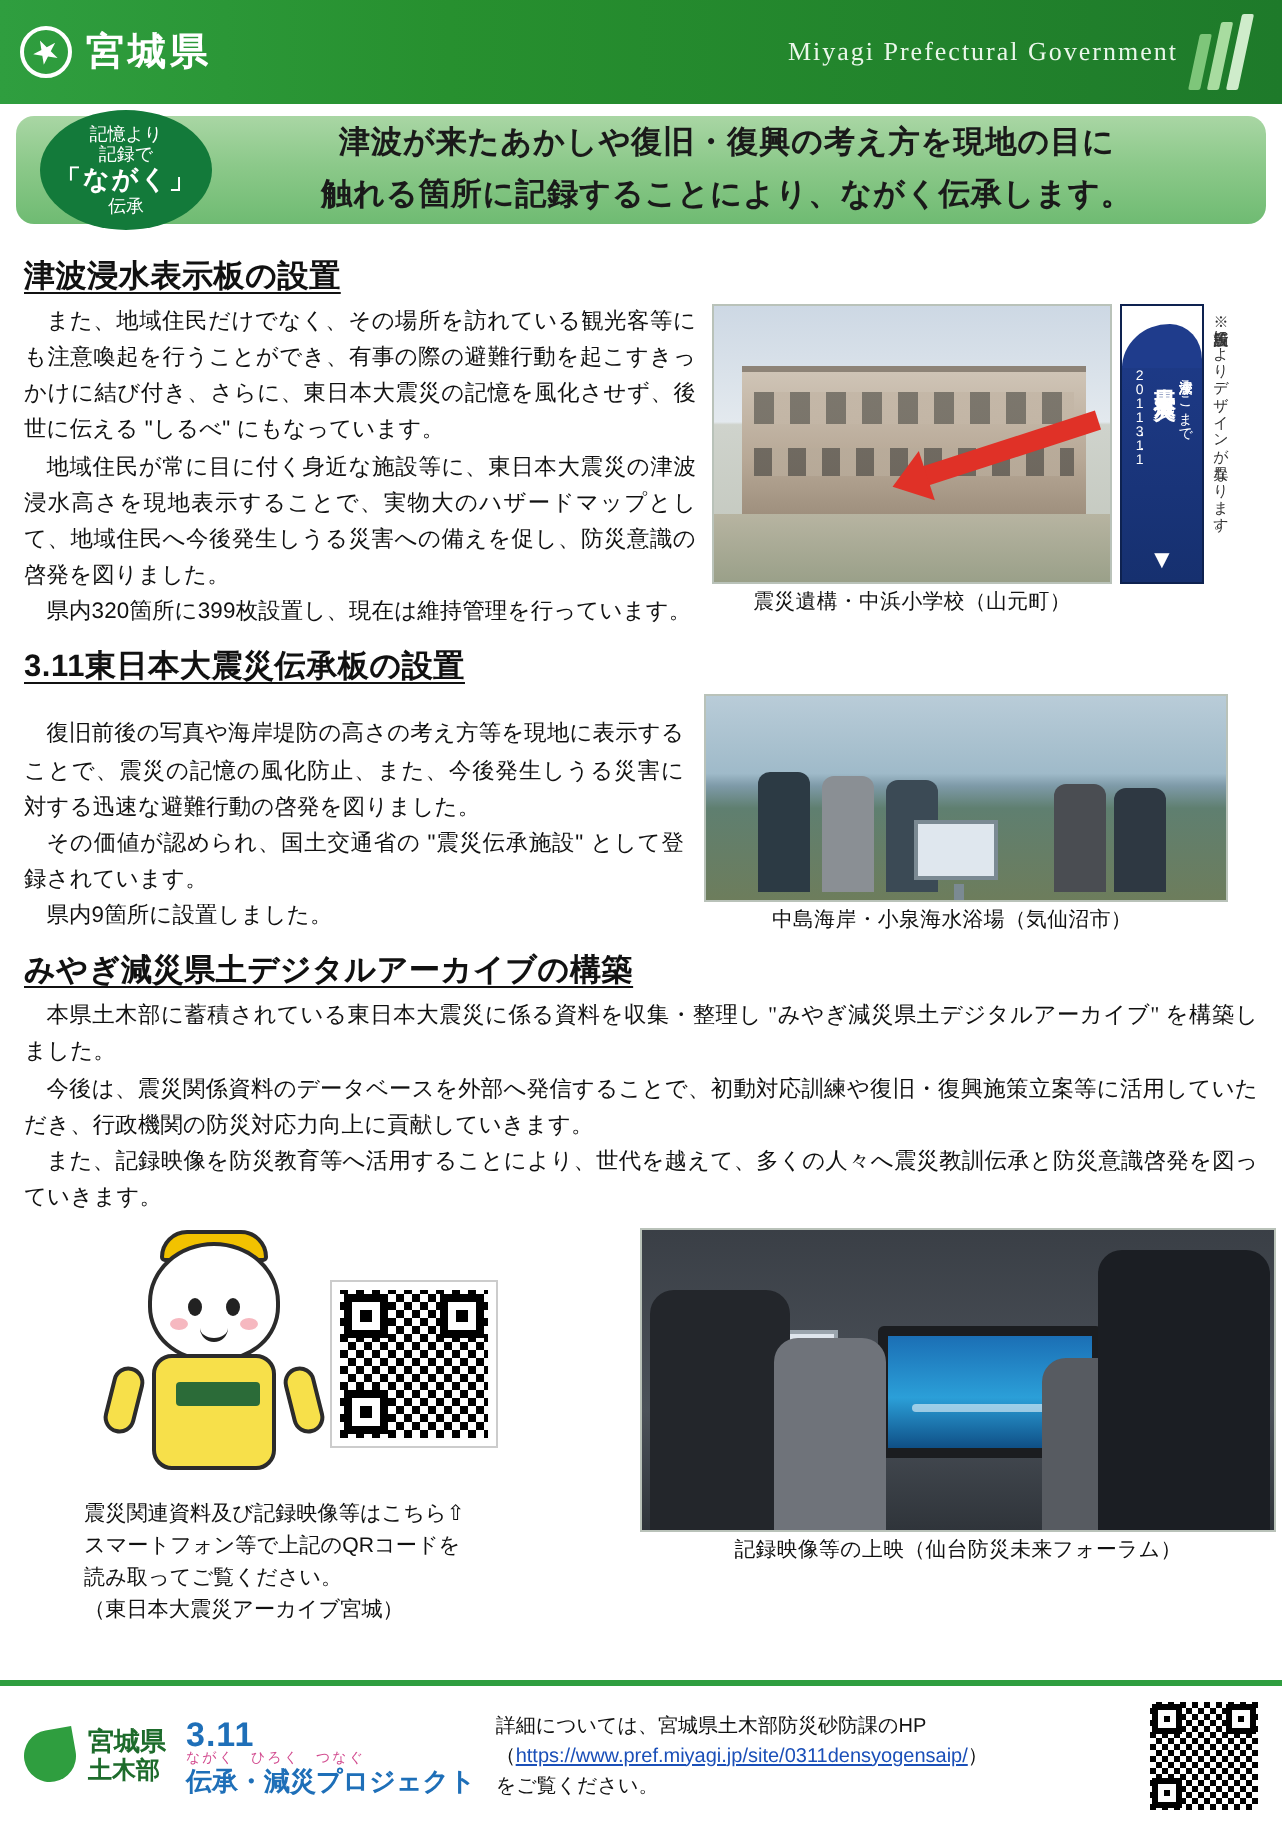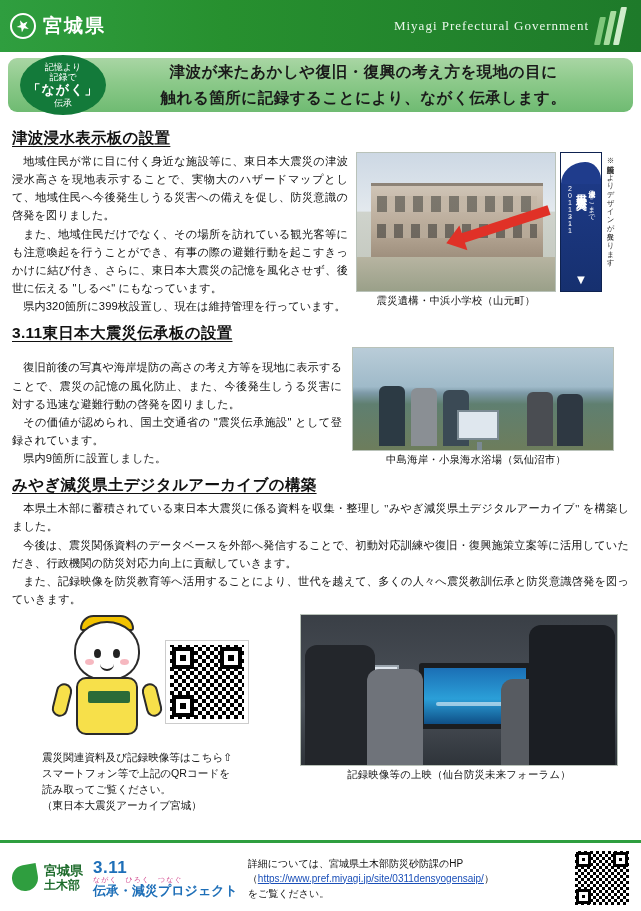--- a/index.html
+++ b/index.html
@@ -262,21 +262,21 @@
     position:absolute; left:104px; bottom:10px;
     width:42px; height:30px;
     background:#dfe7ee; border:2px solid #7b8a93;
   }
   .beach-panel::after{
     content:""; position:absolute; left:18px; top:30px; width:5px; height:18px; background:#7b8a93;
   }
 
   
   .sec3-body { font-size: 11.2px; line-height: 1.62; font-family: Liberation Serif, serif; }
-  .sec3-lower { display:flex; gap:6px; margin-top:6px; align-items:flex-start; }
+  .sec3-lower { display:flex; gap:26px; margin-top:6px; align-items:flex-start; }
   .sec3-left { width: 282px; text-align:center; }
   .sec3-right { width: 318px; }
 
   .mascot-box {
     width: 282px; height: 136px;
     display:flex; align-items:center; justify-content:center;
     gap: 10px;
   }
   .mascot {
     width: 98px; height: 122px; position:relative;
@@ -413,22 +413,22 @@
     <div>触れる箇所に記録することにより、ながく伝承します。</div>
   </div>
 </div>
 
 <div class="content">
 
   <div class="sec-title">津波浸水表示板の設置</div>
   <div class="sec1">
     <div class="sec1-left">
       <div class="body-text">
+        <p class="indent">また、地域住民だけでなく、その場所を訪れている観光客等にも注意喚起を行うことができ、有事の際の避難行動を起こすきっかけに結び付き、さらに、東日本大震災の記憶を風化させず、後世に伝える "しるべ" にもなっています。</p>
         <p class="indent">地域住民が常に目に付く身近な施設等に、東日本大震災の津波浸水高さを現地表示することで、実物大のハザードマップとして、地域住民へ今後発生しうる災害への備えを促し、防災意識の啓発を図りました。</p>
-        <p class="indent">また、地域住民だけでなく、その場所を訪れている観光客等にも注意喚起を行うことができ、有事の際の避難行動を起こすきっかけに結び付き、さらに、東日本大震災の記憶を風化させず、後世に伝える "しるべ" にもなっています。</p>
         <p class="indent">県内320箇所に399枚設置し、現在は維持管理を行っています。</p>
       </div>
     </div>
     <div class="sec1-right">
       <div>
         <div class="photo photo-school">
           <div class="school-bldg"></div>
           <div class="school-ground"></div>
           <div class="arrow-red"></div>
         </div>

